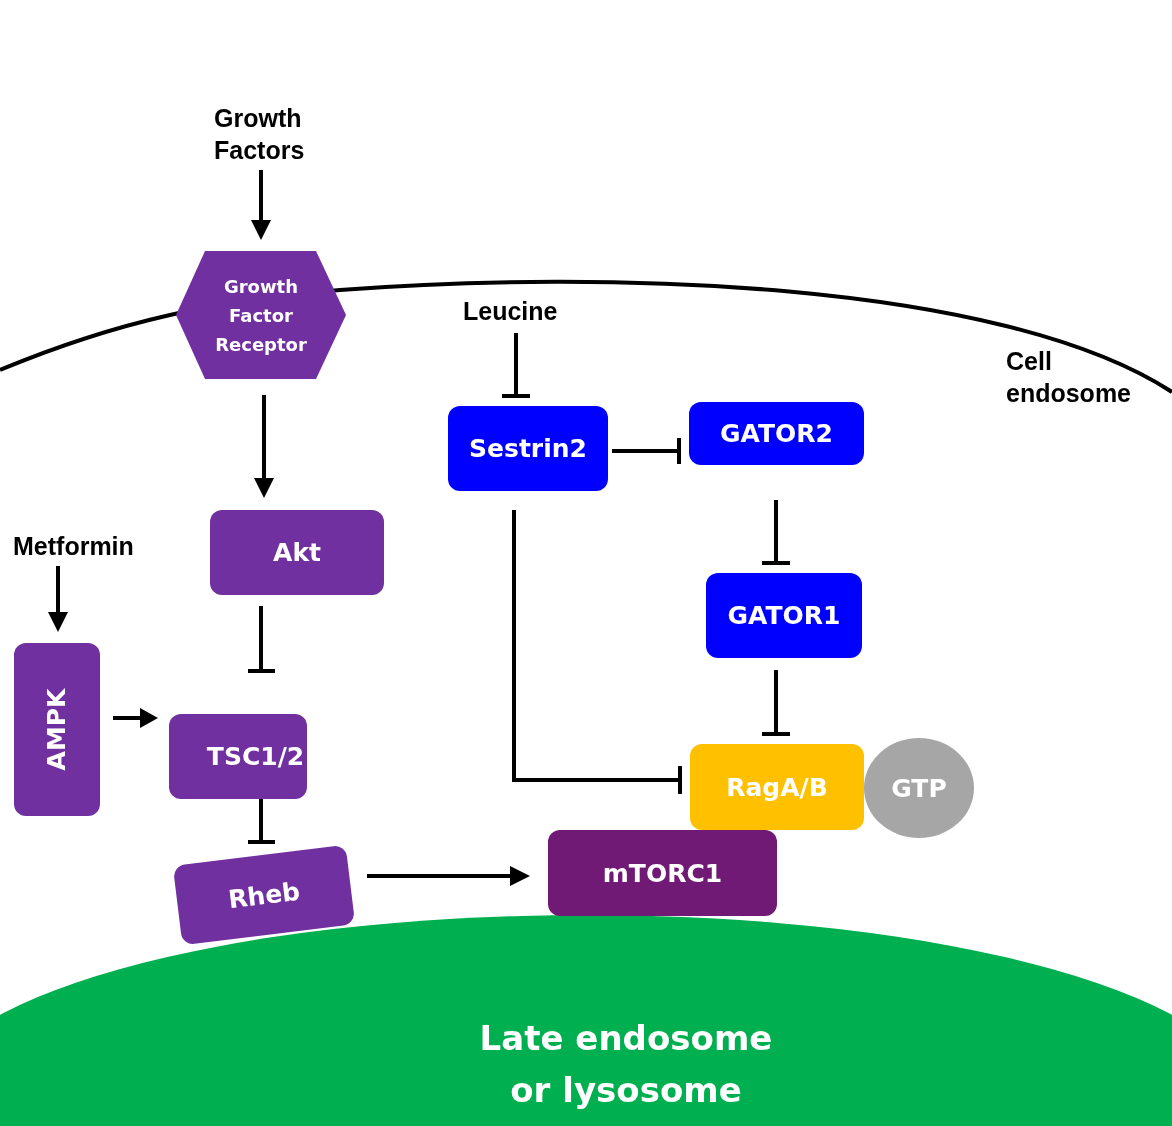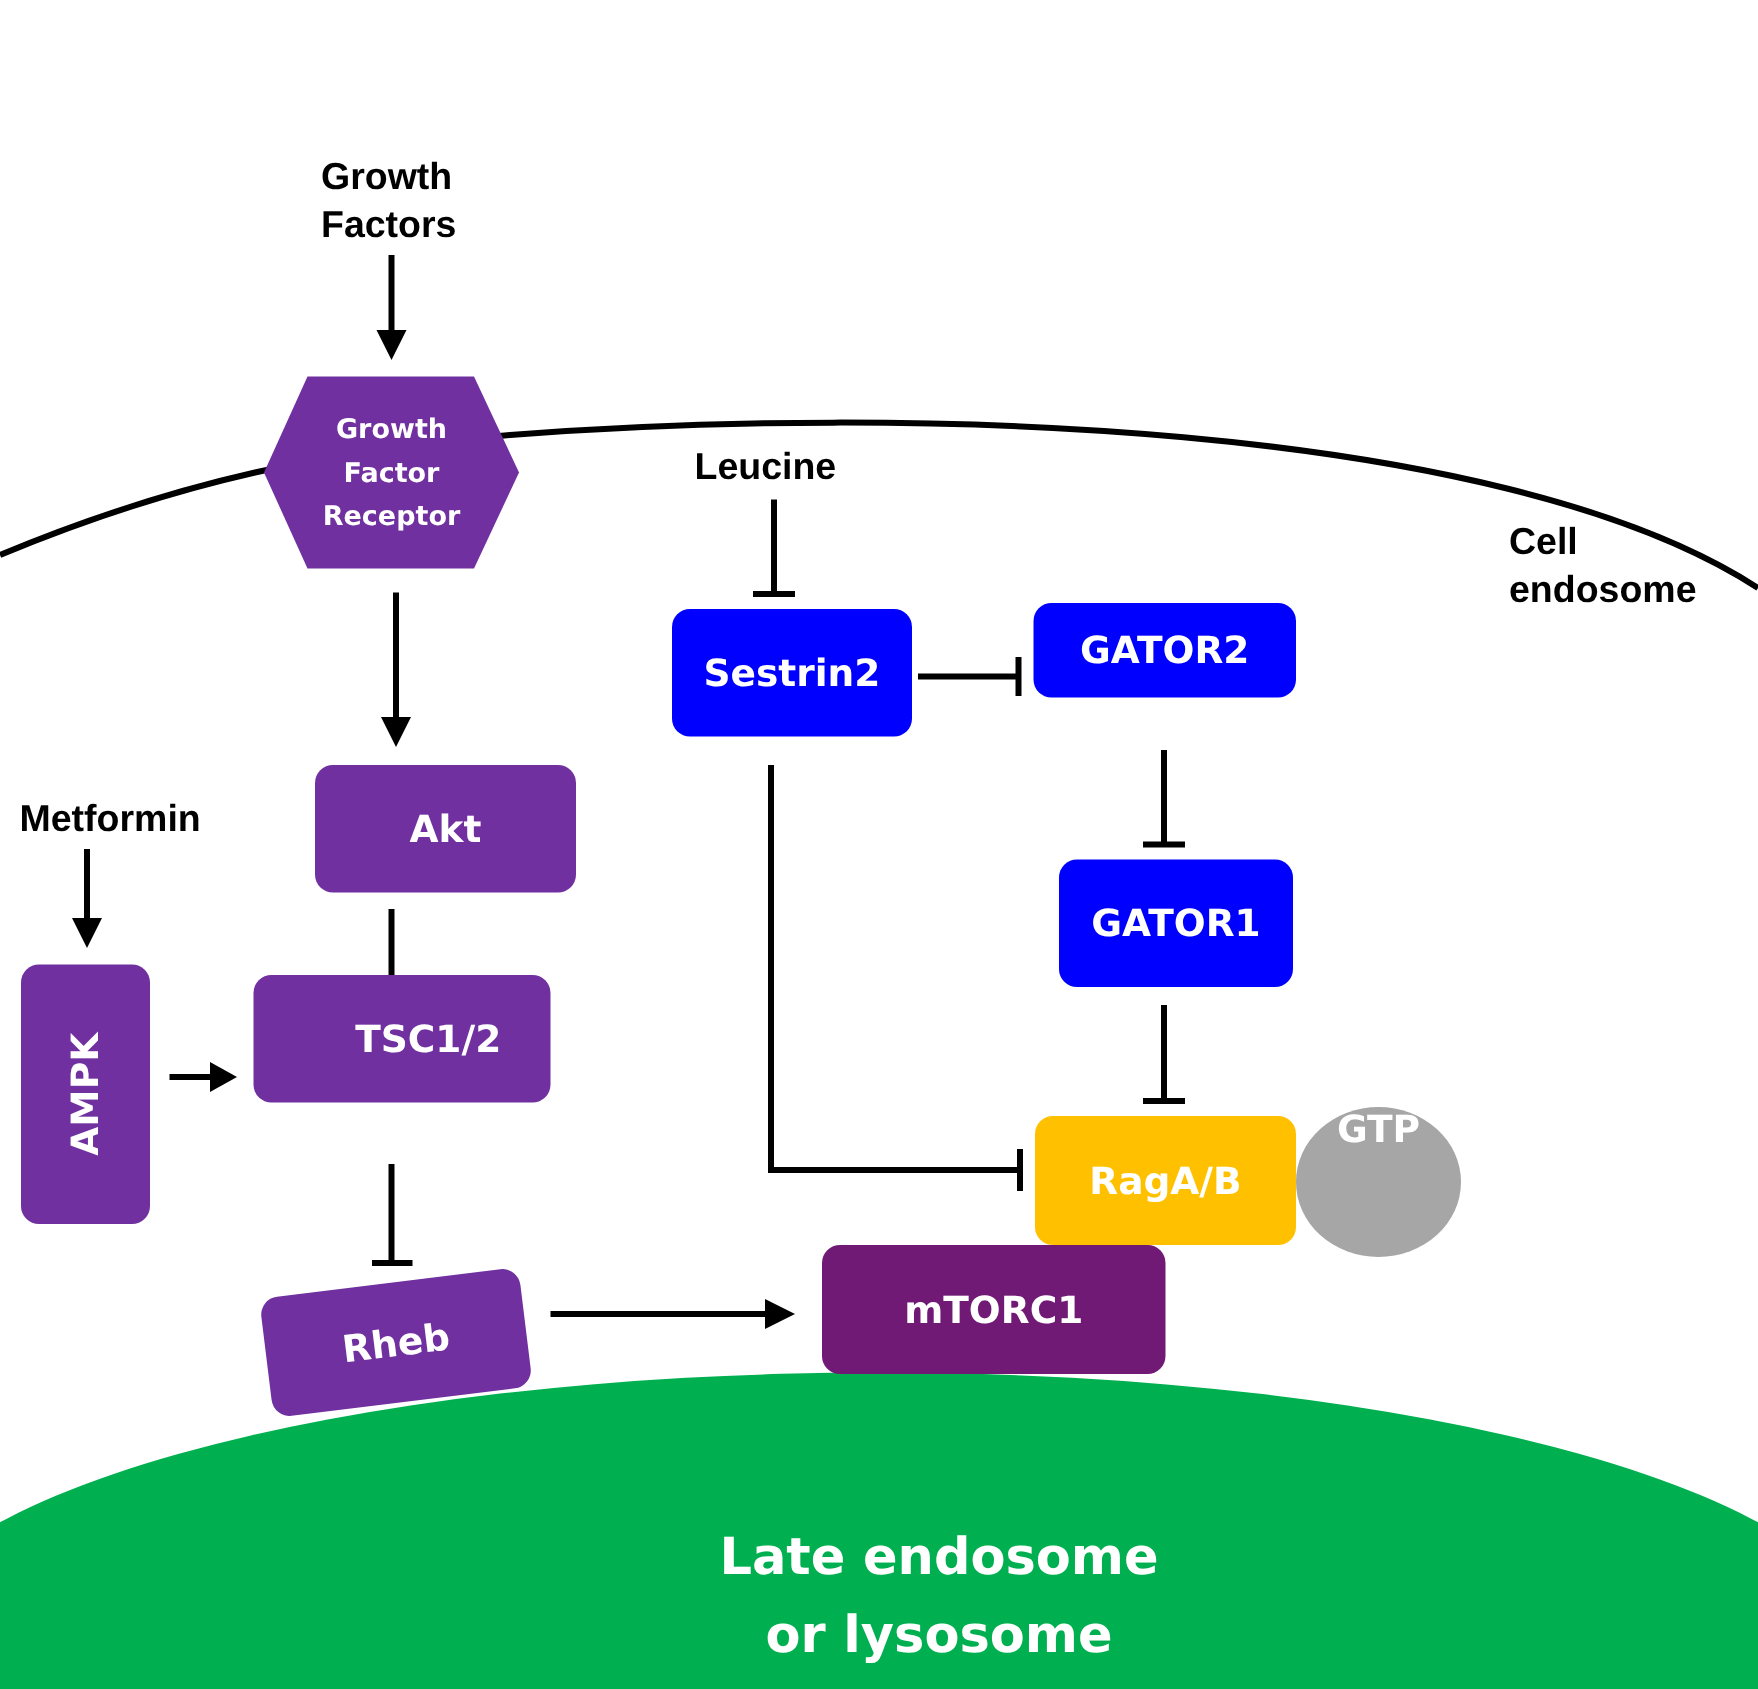--- a/index.html
+++ b/index.html
@@ -99,21 +99,21 @@
 
 <div style="position:absolute; left:176px; top:251px; width:170px; height:128px; display:flex; align-items:center; justify-content:center;">
   <span style="color:#fff; font-family:'DejaVu Sans', sans-serif; font-weight:bold; font-size:18px; line-height:29px; text-align:center; white-space:pre-line;">Growth
 Factor
 Receptor</span>
 </div>
 
 <div class="node purple" style="left:170px; top:510px; width:174px; height:85px;margin-left:40px;">
   <span>Akt</span>
 </div>
-<div class="node purple" style="left:169px; top:650px; width:198px; height:85px;padding-left:35px;">
+<div class="node purple" style="left:169px; top:714px; width:138px; height:85px;padding-left:35px;">
   <span>TSC1/2</span>
 </div>
 <div class="node purple" style="left:14px; top:643px; width:86px; height:173px;">
   <span style="transform:rotate(-90deg); display:inline-block;">AMPK</span>
 </div>
 <div class="node purple" style="left:177px; top:855px; width:174px; height:80px; transform:rotate(-7deg);">
   <span>Rheb</span>
 </div>
 
 <div class="node blue" style="left:448px; top:406px; width:160px; height:85px;">
@@ -123,21 +123,21 @@
   <span>GATOR2</span>
 </div>
 <div class="node blue" style="left:690px; top:573px; width:156px; height:85px;margin-left:16px;">
   <span>GATOR1</span>
 </div>
 
 <div class="node" style="left:690px; top:744px; width:174px; height:86px; background:#ffc000;">
   <span>RagA/B</span>
 </div>
 
-<div style="position:absolute; left:864px; top:738px; width:110px; height:100px; display:flex; justify-content:center;">
+<div style="position:absolute; left:864px; top:738px; width:110px; height:100px; display:flex; align-items:center; justify-content:center;">
   <span style="color:#fff; font-family:'DejaVu Sans', sans-serif; font-weight:bold; font-size:25px;">GTP</span>
 </div>
 
 <div class="node" style="left:548px; top:830px; width:229px; height:86px; background:#701a75;">
   <span>mTORC1</span>
 </div>
 
 <div class="lyso-text" style="white-space:pre-line;">Late endosome
 or lysosome</div>
 

